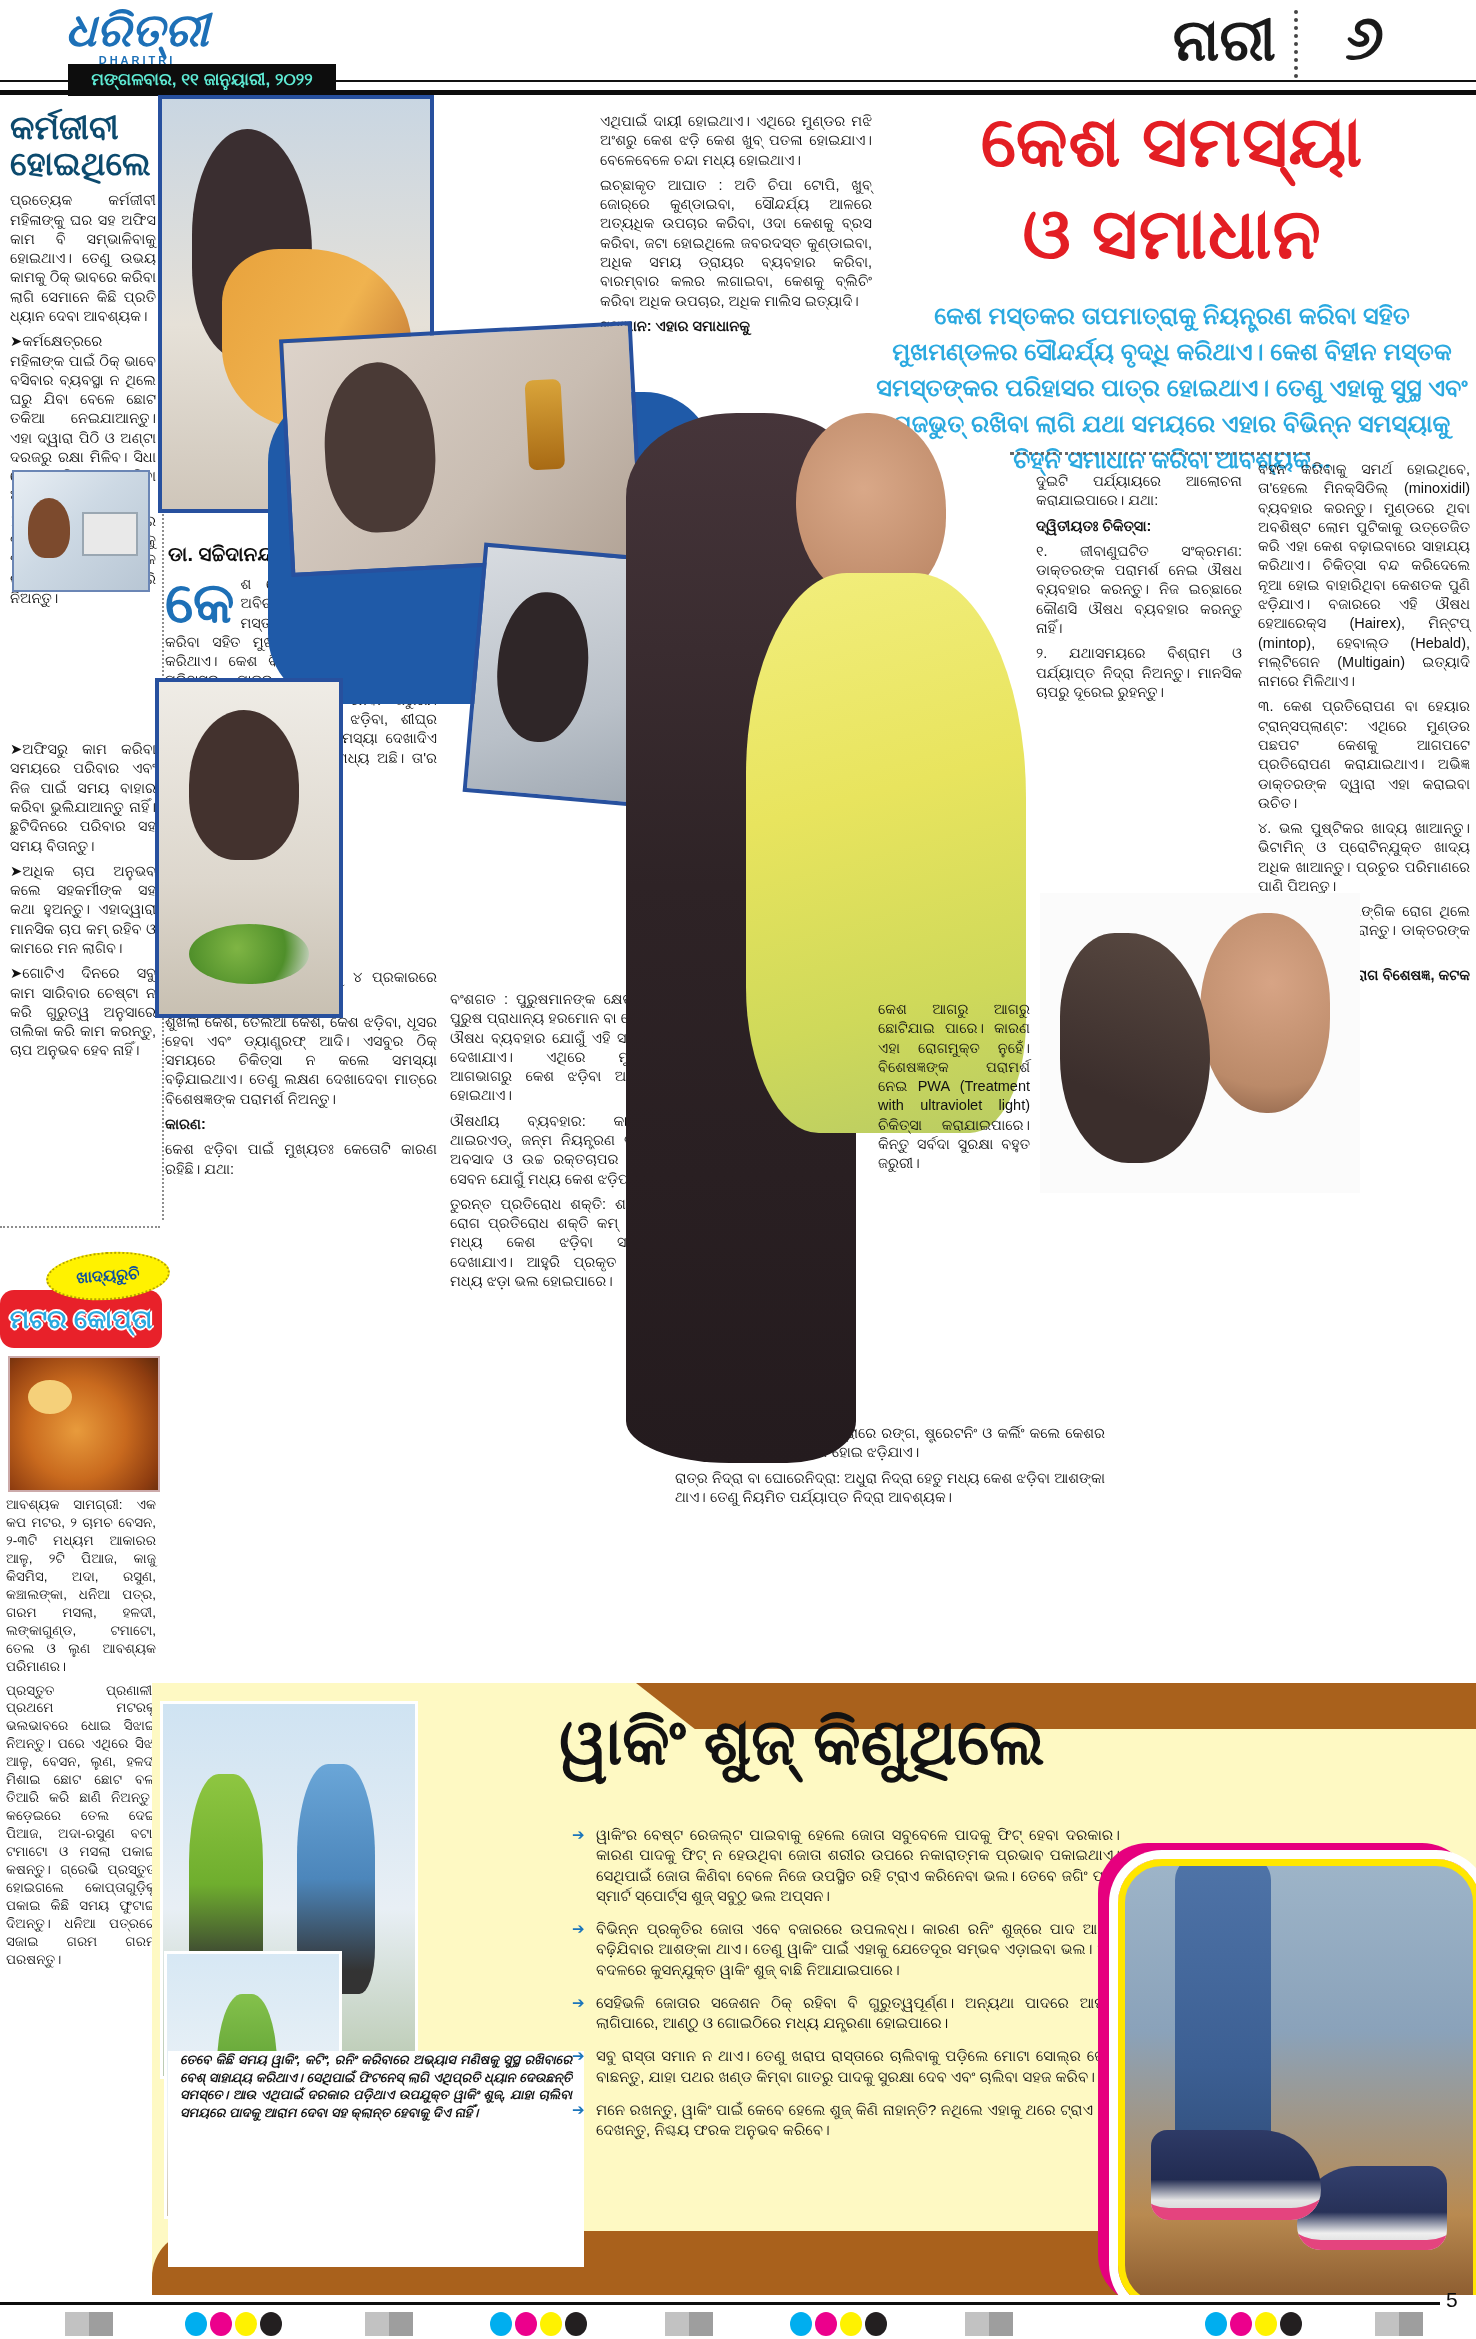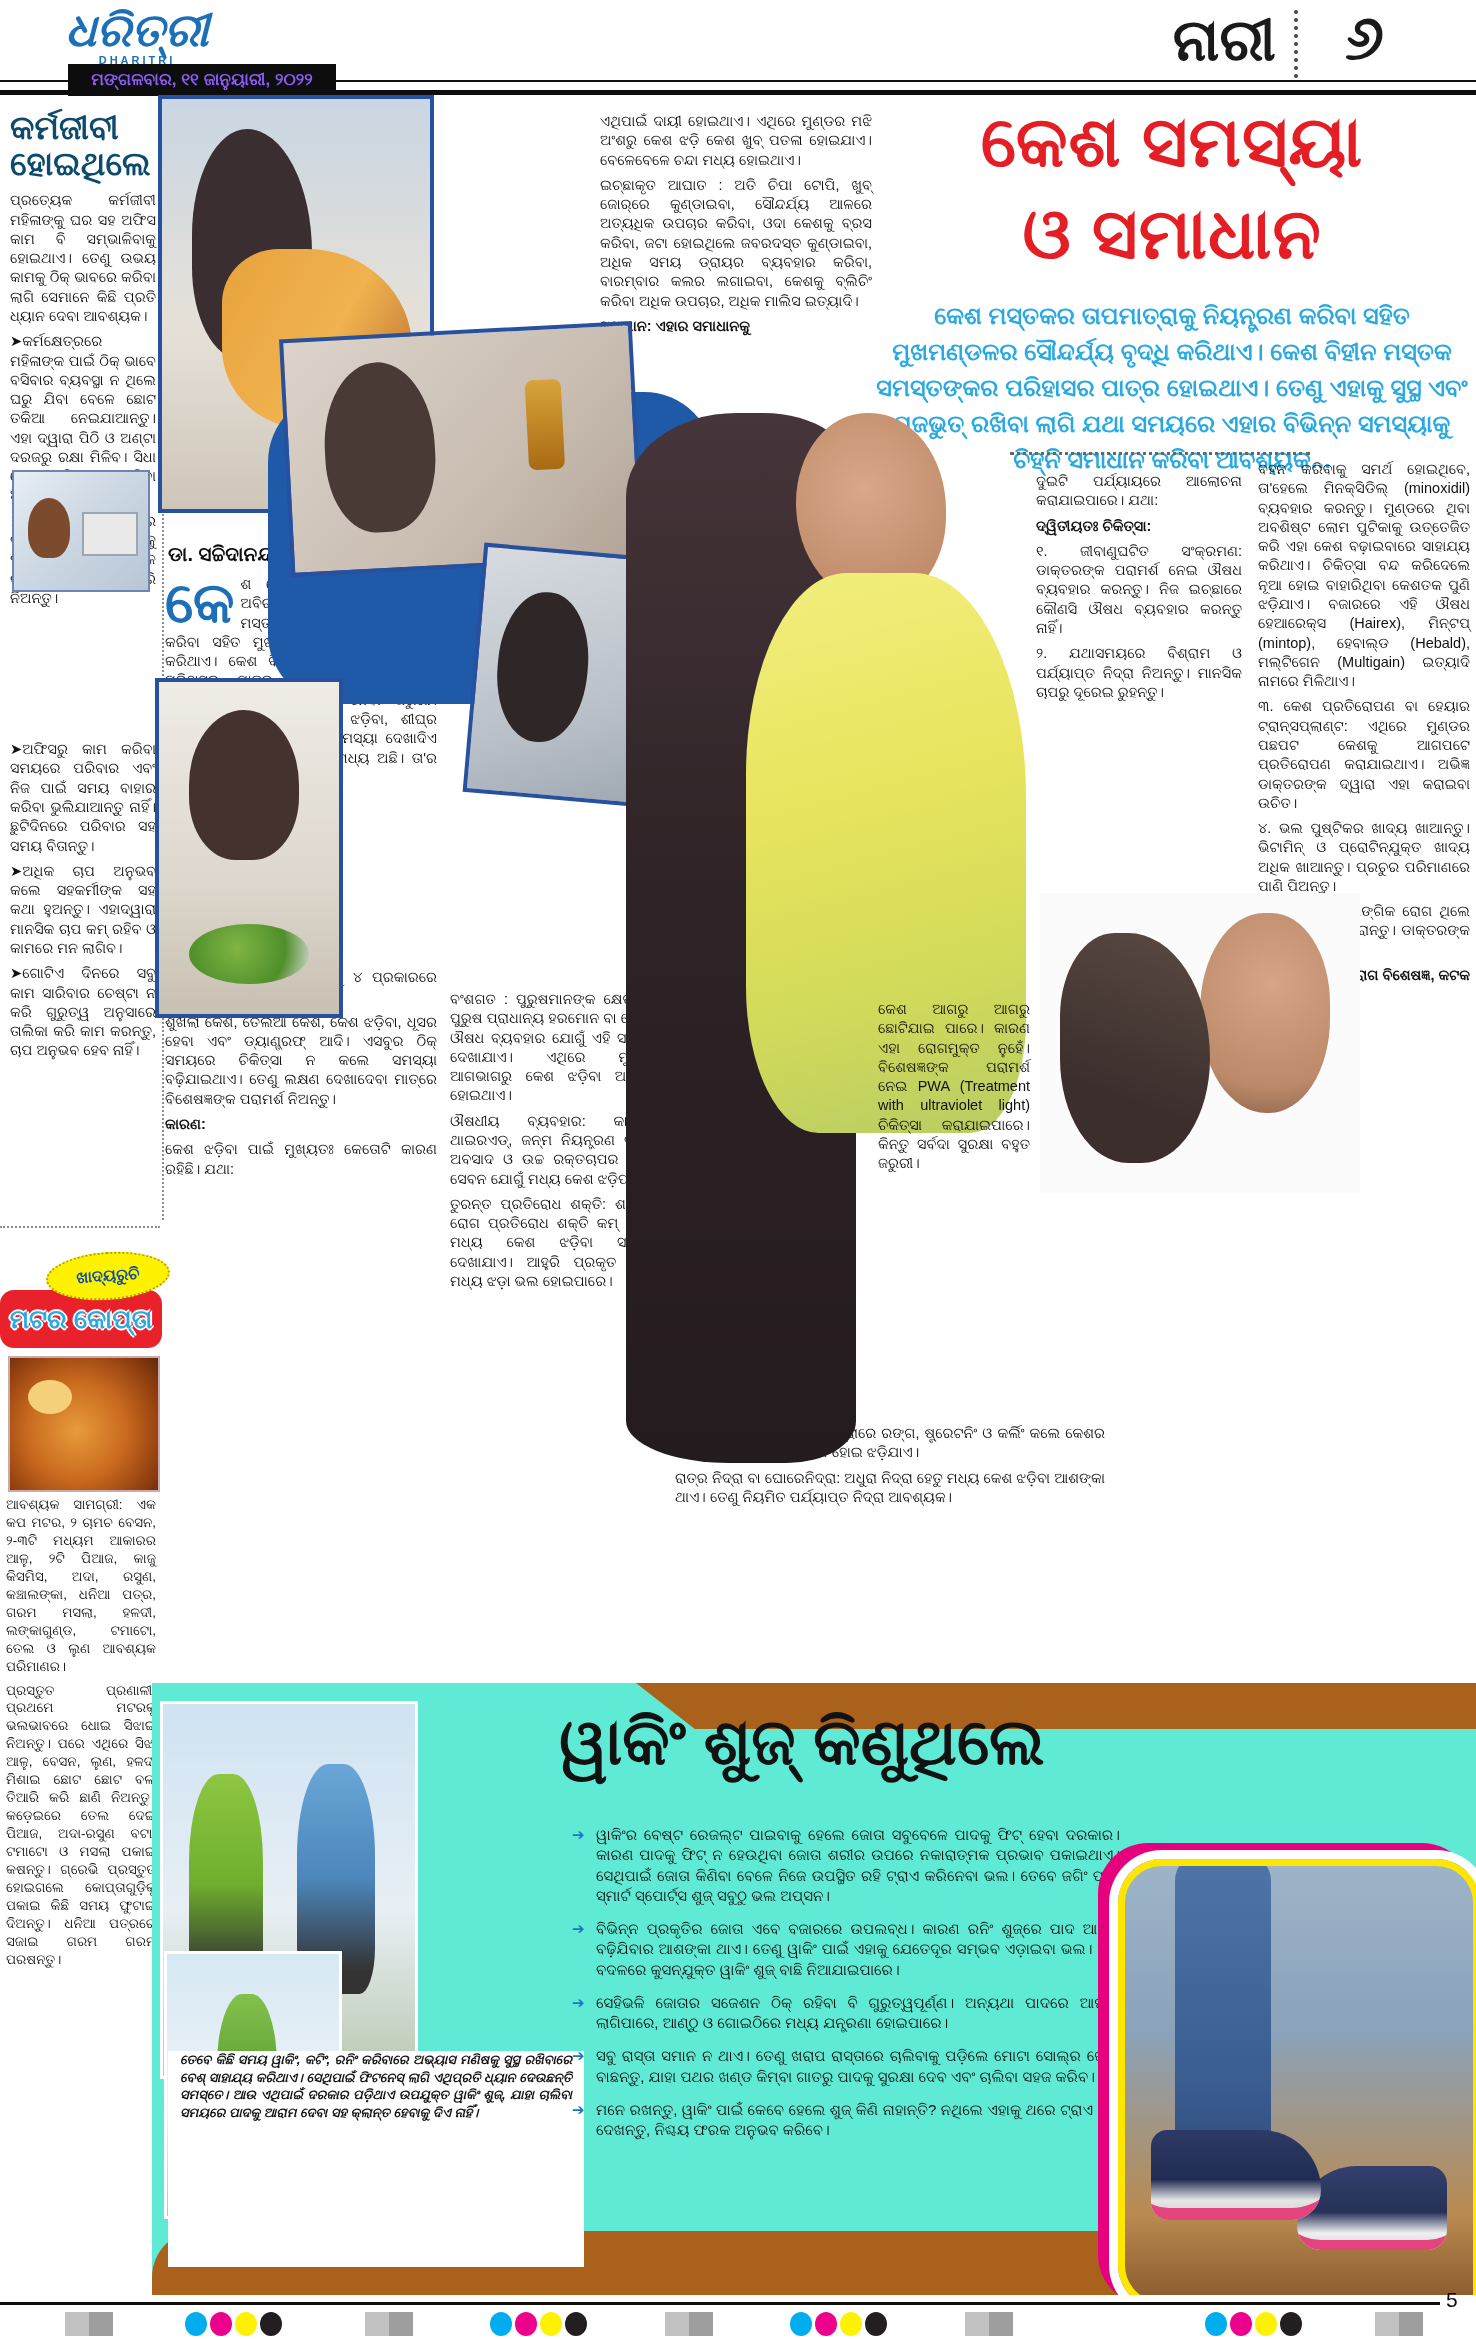--- a/index.html
+++ b/index.html
@@ -6,21 +6,21 @@
   body{
     width:1476px;height:2339px;position:relative;background:#ffffff;
     font-family:"Liberation Sans","DejaVu Sans",sans-serif;color:#111;
   }
   .abs{position:absolute;}
   
   .masthead-logo{left:52px;top:6px;width:170px;text-align:center;}
   .masthead-odia{font-size:46px;font-weight:bold;font-style:italic;color:#1d70b7;line-height:1.05;}
   .masthead-latin{font-size:11px;font-weight:bold;color:#1d70b7;letter-spacing:3px;}
   .hdr-line{left:0;top:80px;width:1476px;height:2px;background:#111;}
-  .date-bar{left:68px;top:64px;width:268px;height:32px;background:#0d0d0d;color:#8b5cf6;
+  .date-bar{left:68px;top:64px;width:268px;height:32px;background:#0d0d0d;color:#5eead4;
     font-size:17px;font-weight:bold;display:flex;align-items:center;justify-content:center;}
   .section-name{right:200px;top:6px;font-size:58px;font-weight:800;color:#1a1a1a;}
   .section-sep{right:178px;top:10px;height:68px;border-left:4px dotted #444;}
   .section-pageno{right:92px;top:2px;font-size:62px;font-weight:800;color:#1a1a1a;}
   .top-rule{left:0;top:90px;width:1476px;height:5px;background:#0d0d0d;}
   
   .news-text{font-size:14.5px;line-height:1.33;text-align:justify;}
   .news-text p{margin:0 0 6px 0;}
   .bold{font-weight:bold;}
   .subhead{font-weight:bold;}
@@ -92,21 +92,21 @@
     background:linear-gradient(200deg,#5a4a42 0%,#3b2e2c 70%);border-radius:40% 60% 50% 50%;}
   .main-headline{left:872px;top:96px;width:600px;text-align:center;color:#e31e24;
     font-size:70px;font-weight:800;line-height:1.32;letter-spacing:1px;}
   .standfirst{left:872px;top:298px;width:600px;text-align:center;color:#2aa9e0;
     font-size:24px;font-weight:bold;line-height:1.5;}
   .dotted-h{border-top:3px dotted #666;}
   .byline{left:168px;top:543px;width:270px;font-size:20px;font-weight:800;color:#0d0d0d;}
   .dropcap{float:left;font-size:56px;line-height:0.85;font-weight:800;color:#1d70b7;margin:4px 6px 0 0;}
   .sig{text-align:right;font-weight:bold;}
   
-  .shoes-section{left:152px;top:1683px;width:1324px;height:612px;background:#5eead4;overflow:hidden;}
+  .shoes-section{left:152px;top:1683px;width:1324px;height:612px;background:#fef9c3;overflow:hidden;}
   .shoes-brown-top{position:absolute;right:0;top:0;width:840px;height:46px;background:#a9611c;
     clip-path:polygon(7% 100%,0 0,100% 0,100% 100%);border-bottom-left-radius:60px;}
   .shoes-brown-bottom{position:absolute;left:0;bottom:0;width:1324px;height:64px;background:#a9611c;
     border-top-left-radius:46px;}
   .shoes-headline{position:absolute;left:270px;top:22px;width:760px;text-align:center;
     font-size:64px;font-weight:800;color:#121212;}
   .photo-walkers{position:absolute;left:8px;top:18px;width:252px;height:372px;border:3px solid #fff;
     background:linear-gradient(180deg,#cfe3f2 0%,#e8eff5 55%,#b9c9b0 100%);}
   .photo-walkers::before{content:"";position:absolute;left:26px;top:70px;width:74px;height:220px;
     background:linear-gradient(180deg,#8ec641 0%,#6fae2e 50%,#333 90%);border-radius:40% 40% 20% 20%;}

